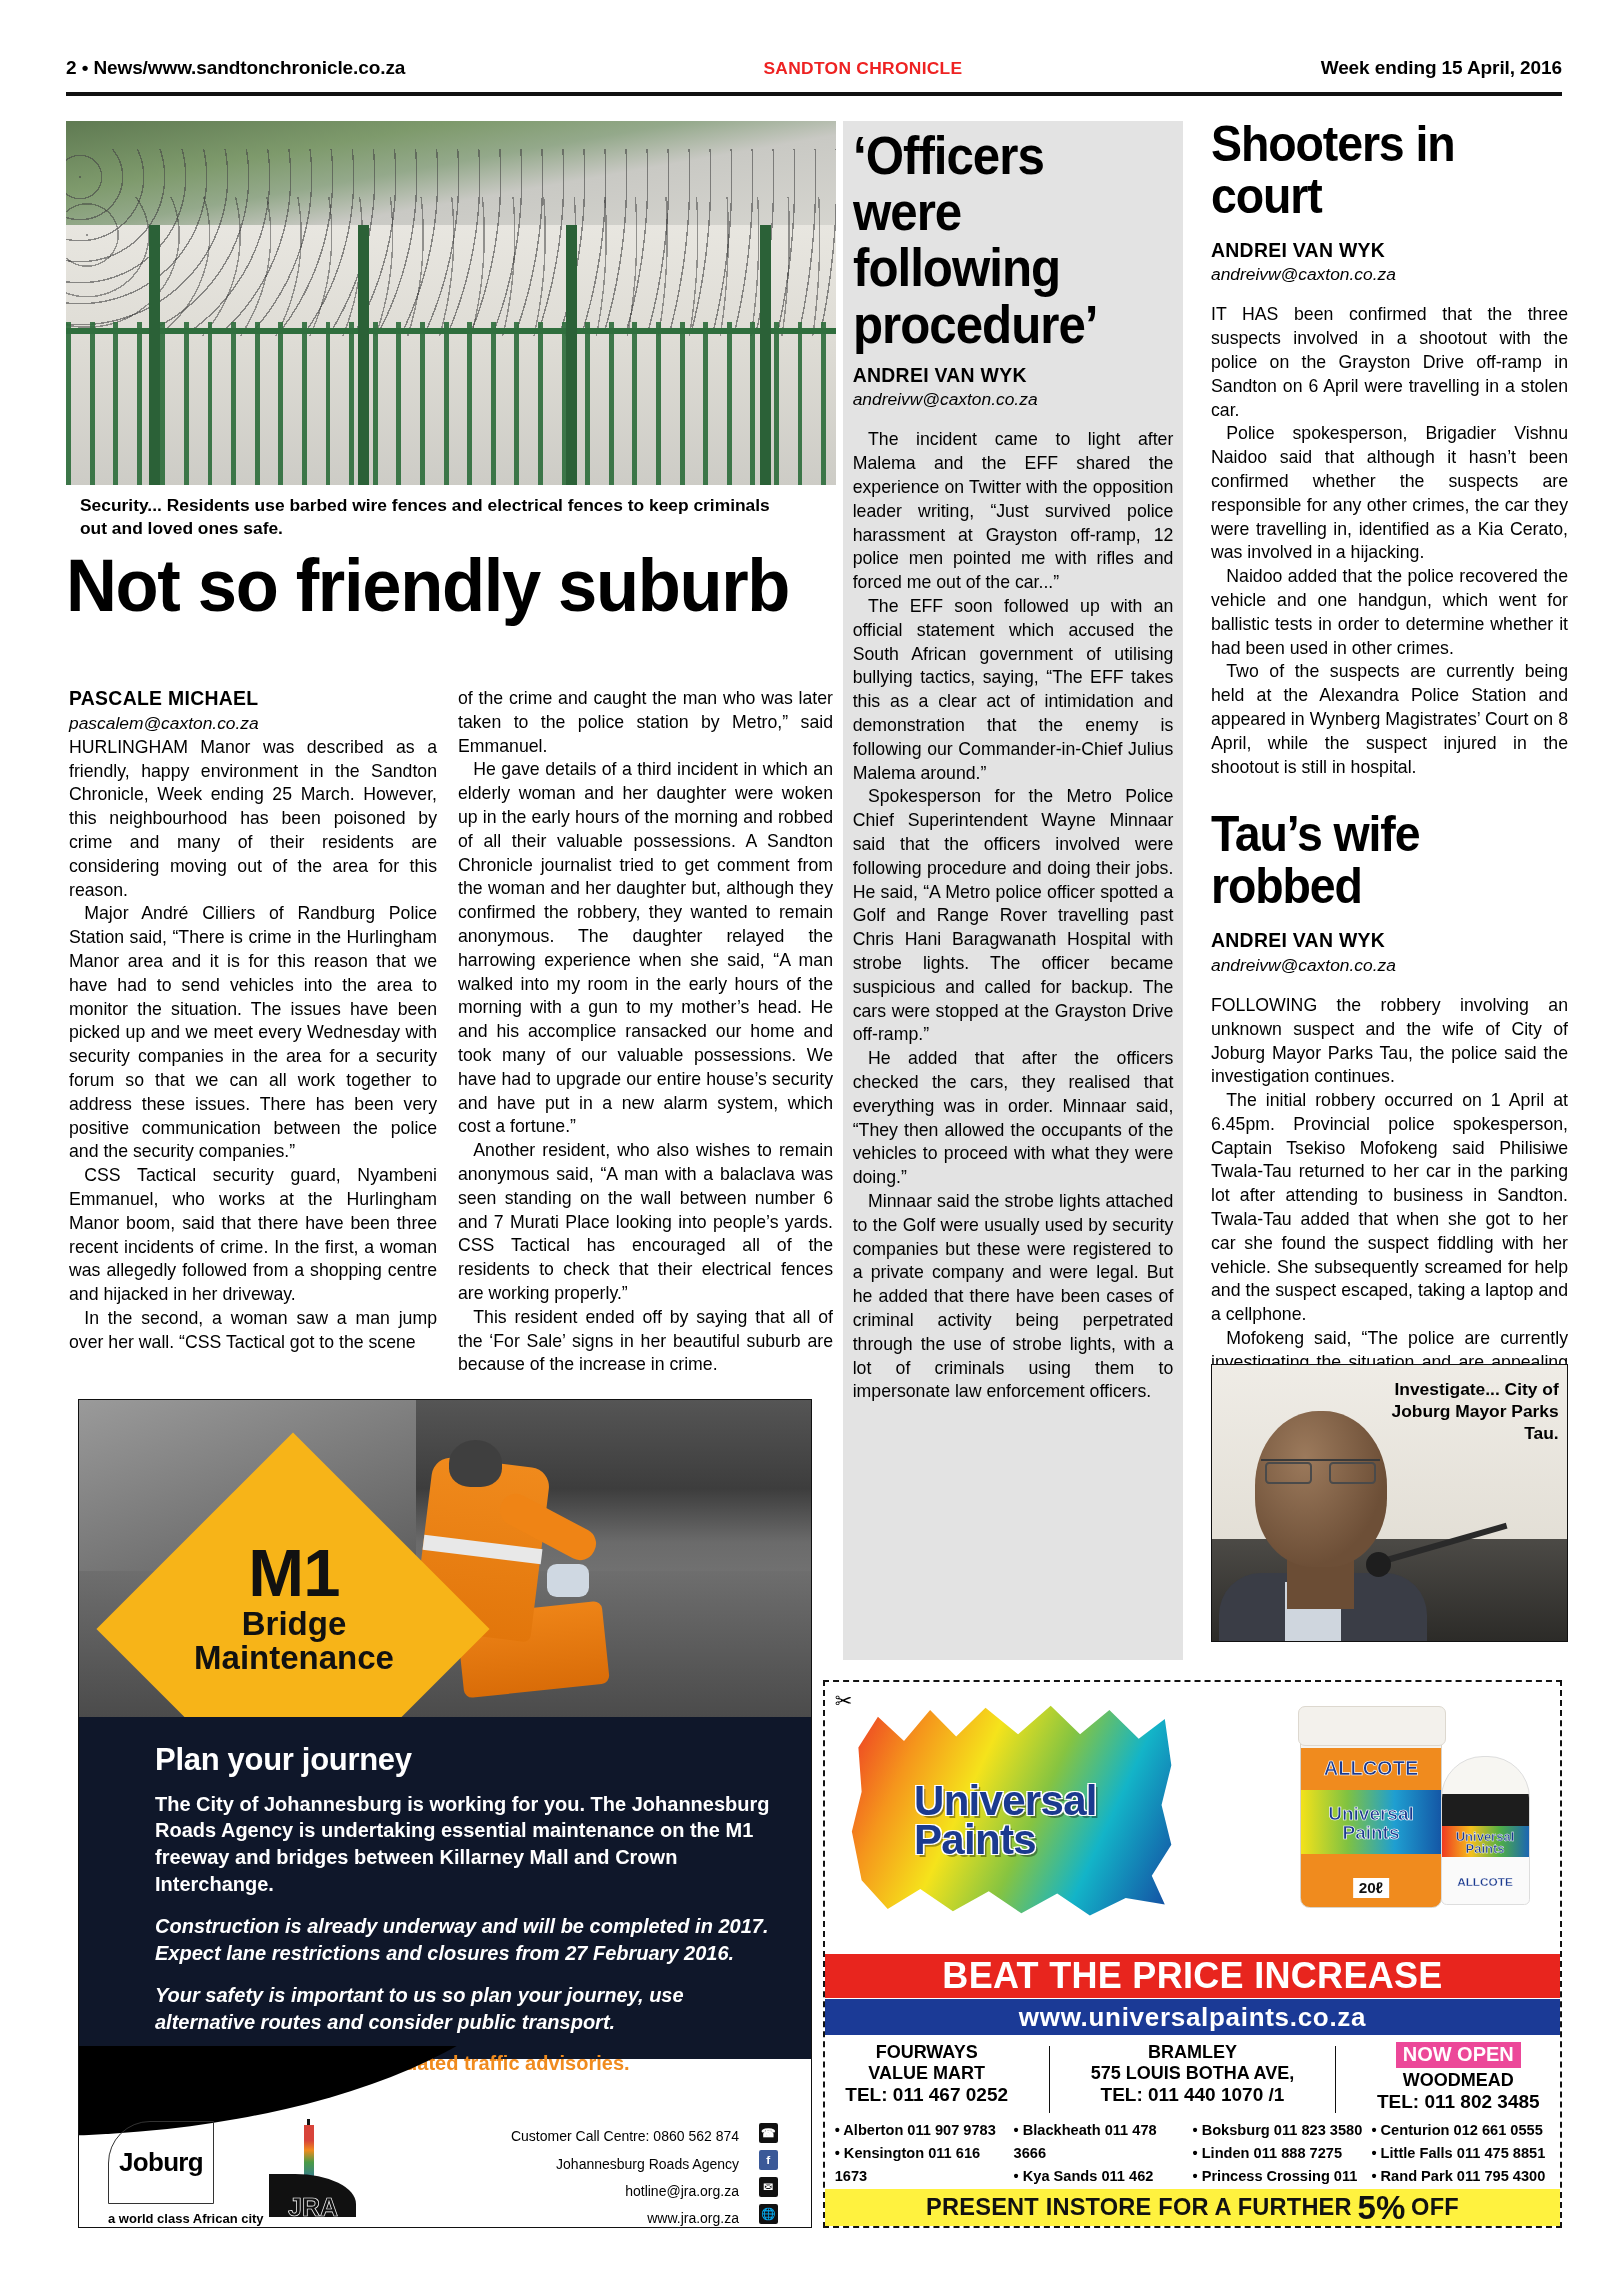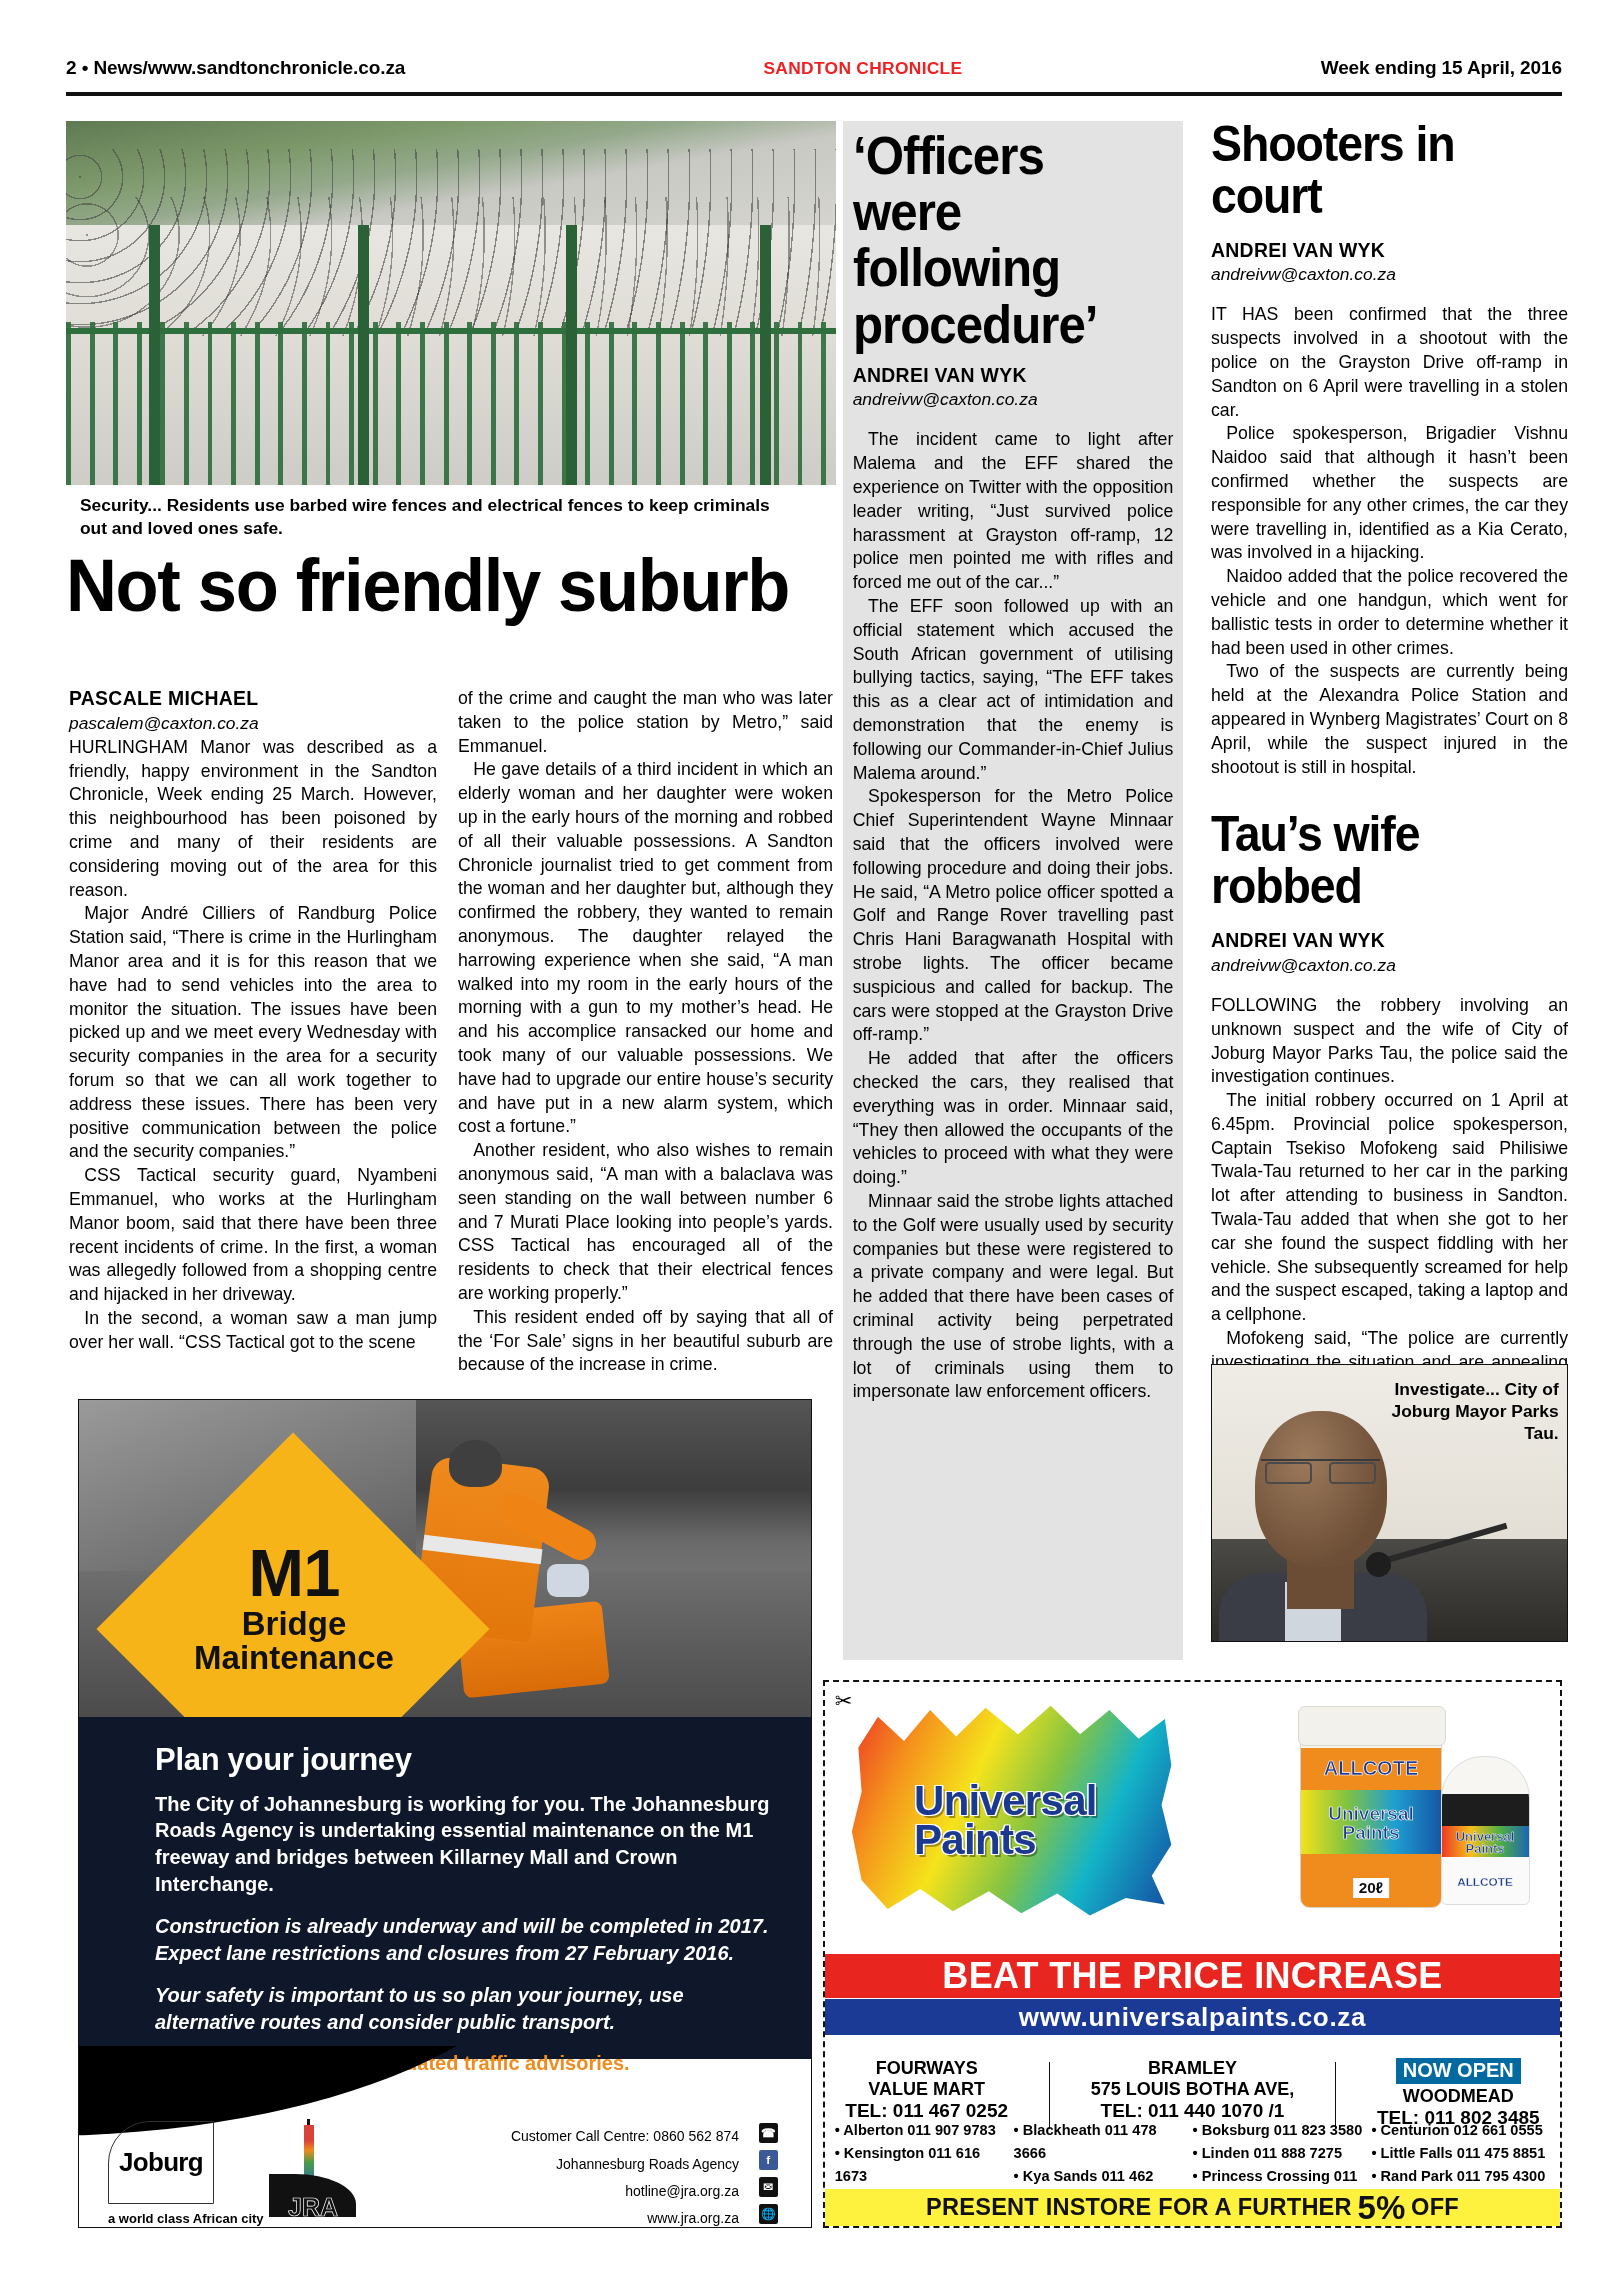--- a/index.html
+++ b/index.html
@@ -316,27 +316,27 @@
     background:#e8251e; color:#fff; font-size:36px; font-weight:bold;
     display:flex; align-items:center; justify-content:center; letter-spacing:0.3px;
   }
   .up-url {
     position:absolute; left:0; top:317px; width:100%; height:36px;
     background:#1b3a96; color:#fff; font-size:26px; font-weight:bold;
     display:flex; align-items:center; justify-content:center; letter-spacing:0.7px;
   }
   .up-stores {
     position:absolute; left:0; top:353px; width:100%; height:89px;
-    display:flex; align-items:flex-start; justify-content:space-around; padding-top:23px;
+    display:flex; align-items:flex-start; justify-content:space-around; padding-top:7px;
   }
   .up-store { text-align:center; font-size:18px; font-weight:bold; line-height:1.18; position:relative;}
   .up-store .tel { font-size:19px; }
   .up-div { width:1.4px; background:#111; height:67px; margin-top:4.2px; }
   .up-nowopen {
-    background:#0369a1; color:#fff; font-size:20px; font-weight:bold;
+    background:#ec4899; color:#fff; font-size:20px; font-weight:bold;
     padding:1.4px 7px; display:inline-block; margin-bottom:1.4px;
   }
   .up-branches {
     position:absolute; left:0; top:437px; width:100%; height:82px;
     display:grid; grid-template-columns: 1fr 1fr 1fr 1fr; padding:0 9.7px;
     font-size:14.6px; font-weight:bold; line-height:1.58;
   }
   .up-branches .bcell { padding-right:2.8px; }
   .up-present {
     position:absolute; left:0; bottom:0; width:100%; height:37px;

